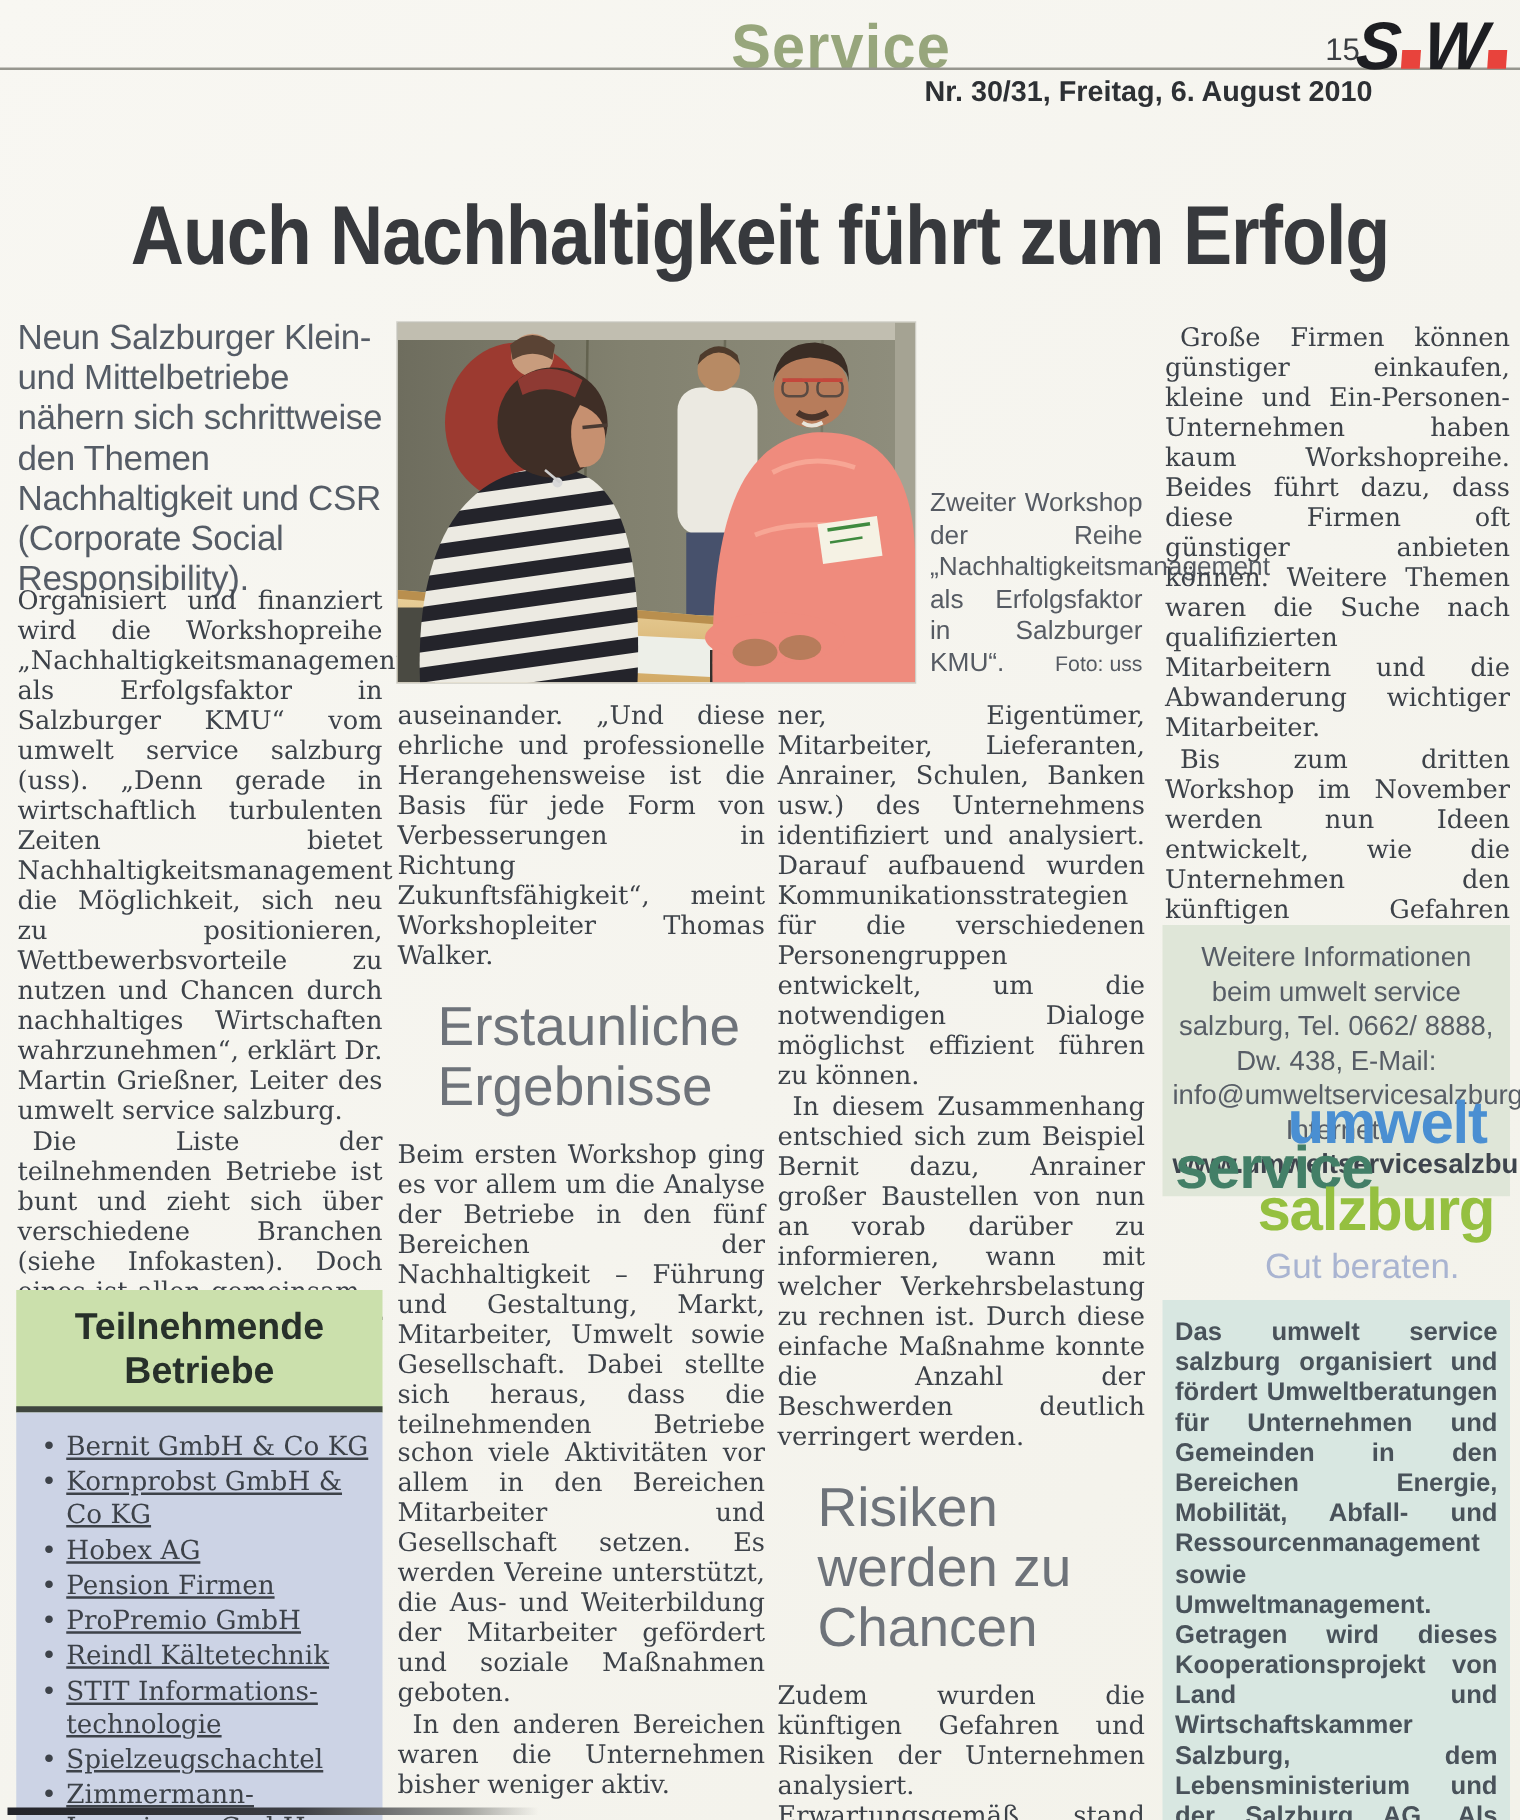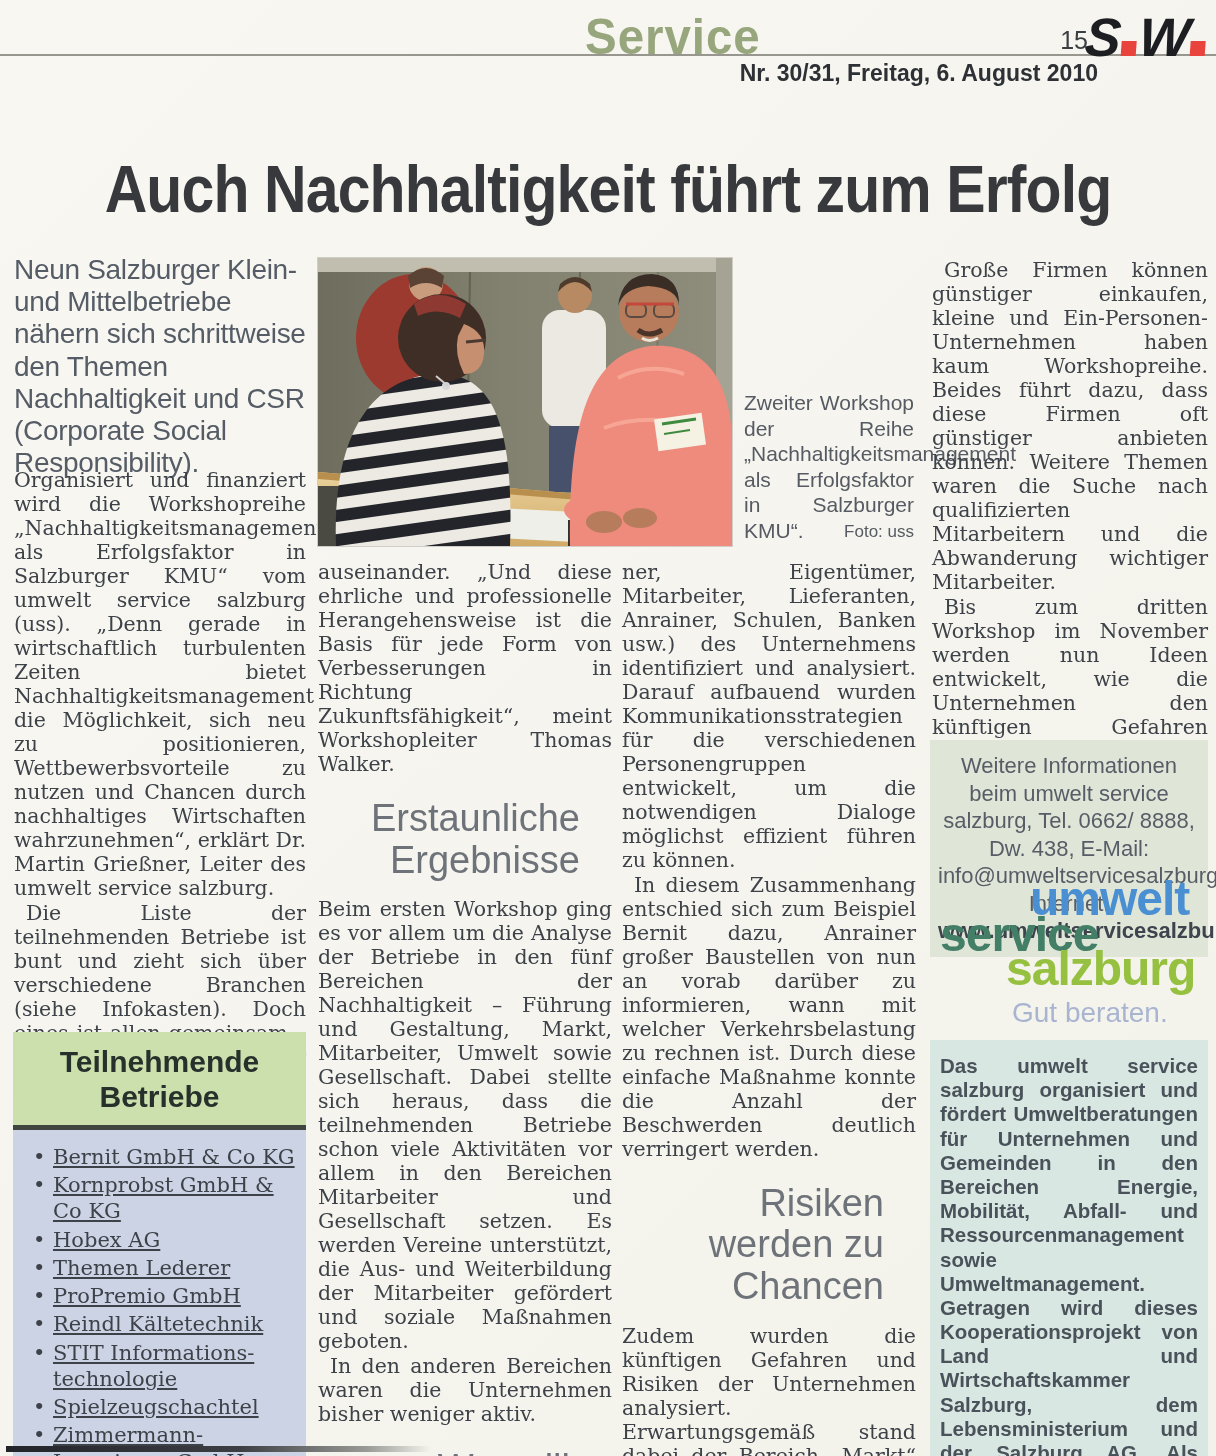--- a/index.html
+++ b/index.html
@@ -28,21 +28,21 @@
   
   .intro{
     position:absolute;left:14px;top:254px;width:292px;
     font-size:28px;line-height:1.15;color:#555c66;font-weight:500;letter-spacing:-.3px;
   }
   .body-col{position:absolute;font-family:"DejaVu Serif",serif;color:#3d4249;}
   .body-col p{margin:0 0 1px 0;font-size:20.5px;line-height:1.17;text-align:justify;}
   .body-col p.indent{text-indent:12px;}
   .subhead{
     font-family:"Liberation Sans",sans-serif;font-weight:500;color:#6e737a;
-    font-size:38px;line-height:1.1;text-align:right;margin:22px auto 16px auto;
+    font-size:44px;line-height:1.1;text-align:left;margin:22px auto 16px auto;
   }
   .subhead.narrow{max-width:230px;}
   .subhead.narrow2{max-width:210px;}
   
   .part-box{position:absolute;left:13px;top:1032px;width:293px;}
   .part-head{
     background:#cbe0ac;text-align:center;padding:12px 6px 10px 6px;
     font-size:30px;font-weight:bold;color:#27302a;line-height:1.18;
     border-bottom:5px solid #3f463f;
   }
@@ -99,21 +99,21 @@
   </div>
 
   <div class="part-box">
     <div class="part-head">
       <span>Teilnehmende Betriebe</span>
     </div>
     <ul class="part-list">
         <li>Bernit GmbH &amp; Co KG</li>
         <li>Kornprobst GmbH &amp; Co KG</li>
         <li>Hobex AG</li>
-        <li>Themen Lederer</li>
+        <li>Pension Firmen</li>
         <li>ProPremio GmbH</li>
         <li>Reindl Kältetechnik</li>
         <li>STIT Informations-technologie</li>
         <li>Spielzeugschachtel</li>
         <li>Zimmermann-Ingenieure GmbH</li>
       </ul>
   </div>
 
   <div class="photo">
     <svg width="414" height="288" viewBox="0 0 414 288" xmlns="http://www.w3.org/2000/svg">

